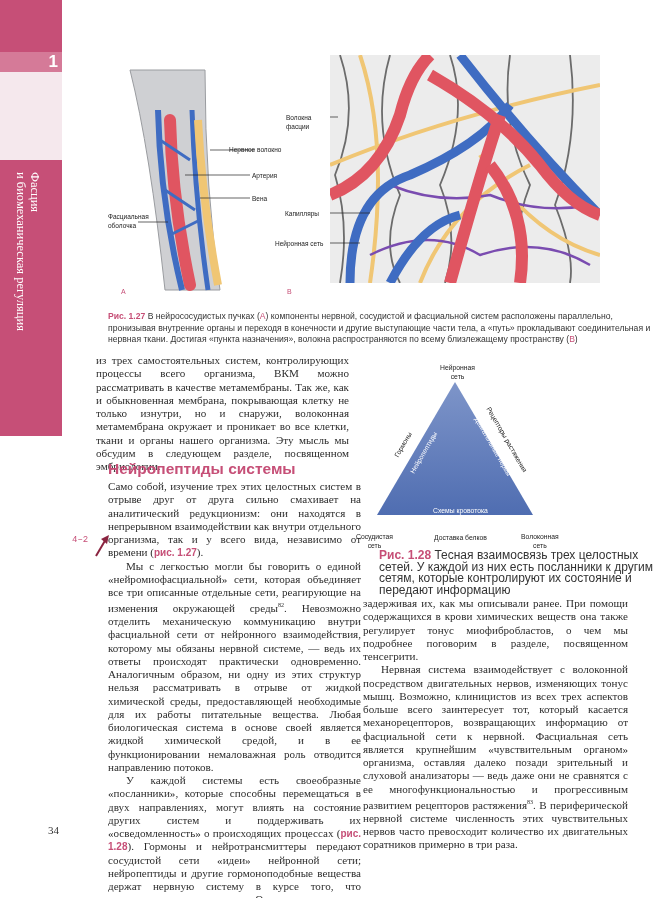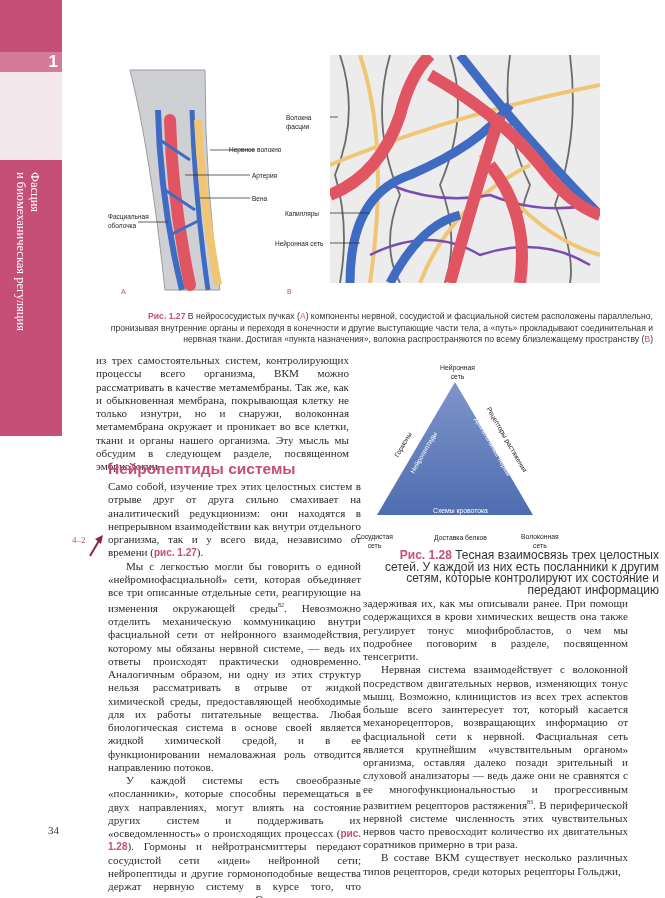--- a/index.html
+++ b/index.html
@@ -10,30 +10,30 @@
          color:#fff; font-family:"Liberation Sans",sans-serif; font-weight:bold; font-size:17px;
          text-align:right; box-sizing:border-box; padding-right:4px; line-height:20px; }
   .sidebar-light { position:absolute; left:0; top:72px; width:62px; height:88px; background:#f5e8ed; }
   .sidebar-main { position:absolute; left:0; top:160px; width:62px; height:276px; background:#c64f77; }
   .sidebar-title { position:absolute; left:14px; top:12px; writing-mode:vertical-rl; color:#fff;
          font-size:12.5px; line-height:14px; font-family:"Liberation Serif",serif; }
   .fig-a { position:absolute; left:110px; top:50px; width:190px; height:250px; }
   .fig-b { position:absolute; left:330px; top:55px; width:270px; height:228px; }
   .lbl { position:absolute; font-family:"Liberation Sans",sans-serif; font-size:6.5px; color:#222; white-space:nowrap; }
   .panel-letter { position:absolute; font-family:"Liberation Sans",sans-serif; font-size:7px; color:#c64f77; }
-  .caption { position:absolute; font-family:"Liberation Sans",sans-serif; font-size:8.6px; line-height:11.5px; color:#333;text-align:right; }
+  .caption { position:absolute; font-family:"Liberation Sans",sans-serif; font-size:8.6px; line-height:11.5px; color:#333; }
   .caption .fig-ref { color:#c64f77; font-weight:bold; }
   .caption .hl { color:#c64f77; }
   .col { position:absolute; font-size:11.1px; line-height:13.25px; text-align:justify; color:#2d2d2d; }
   .col p { margin:0; }
   .col .ind { text-indent:18px; }
   .col .ref { color:#c64f77; font-family:"Liberation Sans",sans-serif; font-weight:bold; font-size:10px; }
   .heading { position:absolute; left:108px; top:460px; font-family:"Liberation Sans",sans-serif;
          font-weight:bold; font-size:15.5px; color:#c64f77; }
-  .margin-note { position:absolute; left:72px; top:535px; font-family:Liberation Serif, serif;
+  .margin-note { position:absolute; left:72px; top:535px; font-family:Liberation Mono, monospace;
          font-size:9px; color:#c64f77; }
   .page-num { position:absolute; left:48px; top:824px; font-family:Liberation Serif, serif; font-size:11px; color:#333; }
   .tri-lbl { position:absolute; font-family:"Liberation Sans",sans-serif; font-size:6.8px; color:#222; text-align:center; line-height:9px; }
   sup { font-size:6px; }
 </style>
 </head>
 <body>
 
 <div class="sidebar-top"></div>
 <div class="chapter-tab">1</div>
@@ -144,16 +144,15 @@
 <span class="tri-lbl" style="left:433px;top:506px;color:#fff;">Схемы кровотока</span>
 <span class="tri-lbl" style="left:434px;top:533px;">Доставка белков</span>
 
 <div class="caption" style="left:379px;top:550px;width:280px;font-size:12px;">
   <span class="fig-ref">Рис. 1.28</span><span> Тесная взаимосвязь трех целостных сетей. У каждой из них есть посланники к другим сетям, которые контролируют их состояние и передают информацию</span>
 </div>
 
 <div class="col" style="left:363px;top:597px;width:265px;">
   <p>задерживая их, как мы описывали ранее. При помощи содержащихся в крови химических веществ она также регулирует тонус миофибробластов, о чем мы подробнее поговорим в разделе, посвященном тенсегрити.</p>
   <p class="ind"><span>Нервная система взаимодействует с волоконной посредством двигательных нервов, изменяющих тонус мышц. Возможно, клиницистов из всех трех аспектов больше всего заинтересует тот, который касается механорецепторов, возвращающих информацию от фасциальной сети к нервной. Фасциальная сеть является крупнейшим «чувствительным органом» организма, оставляя далеко позади зрительный и слуховой анализаторы — ведь даже они не сравнятся с ее многофункциональностью и прогрессивным развитием рецепторов растяжения</span><sup>83</sup><span>. В периферической нервной системе численность этих чувствительных нервов часто превосходит количество их двигательных соратников примерно в три раза.</span></p>
-  <p class="ind">В составе ВКМ существует несколько различных типов рецепторов, среди которых рецепторы Гольджи,</p>
 </div>
 
 <div class="page-num">34</div>
 
 </body></html>

